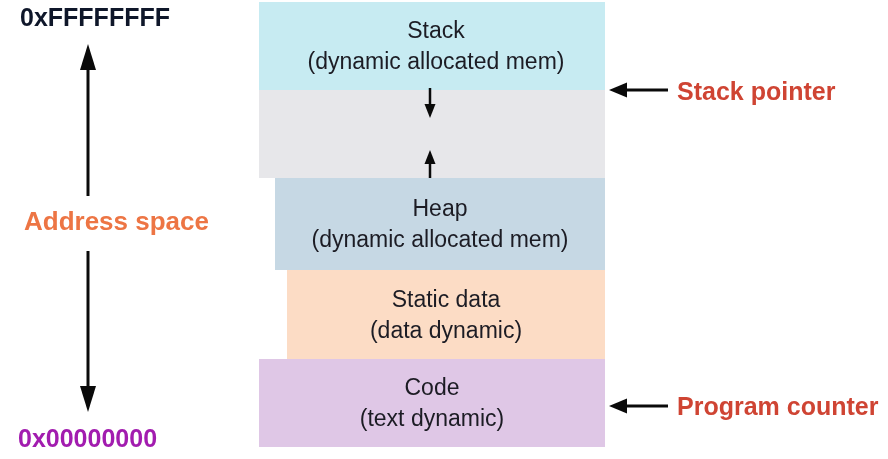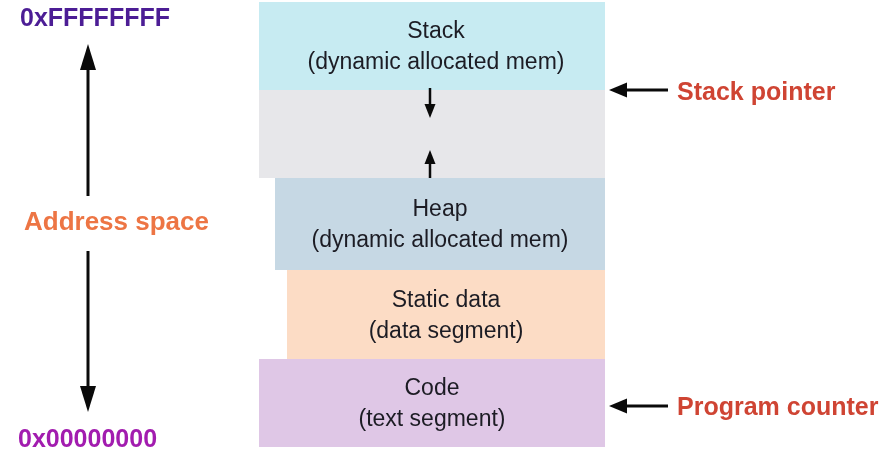--- a/index.html
+++ b/index.html
@@ -69,29 +69,29 @@
     </div>
     <div class="segment seg-free" style="background-color: rgb(231, 231, 234);">
       <span></span>
     </div>
     <div class="segment seg-heap" style="background-color: rgb(198, 216, 228); margin-left: 16px;">
       <span>Heap</span>
       <span>(dynamic allocated mem)</span>
     </div>
     <div class="segment seg-static" style="background-color: rgb(252, 220, 197); margin-left: 28px;">
       <span>Static data</span>
-      <span>(data segment)</span>
+      <span>(data dynamic)</span>
     </div>
     <div class="segment seg-code" style="background-color: rgb(223, 199, 230);">
       <span>Code</span>
-      <span>(text segment)</span>
+      <span>(text dynamic)</span>
     </div>
   </div>
 
-  <div class="side-label addr-top" style="color: #4c1d95;">0xFFFFFFFF</div>
+  <div class="side-label addr-top" style="color: #0f172a;">0xFFFFFFFF</div>
   <div class="side-label axis-label" style="color: rgb(237, 117, 68); padding-left: 24px;">Address space</div>
   <div class="side-label addr-bottom" style="color: #a21caf;">0x00000000</div>
 
   <div class="side-label ptr-pc" style="color: rgb(207, 68, 51);">Program counter</div>
   <div class="side-label ptr-stack" style="color: rgb(207, 68, 51);">Stack pointer</div>
 
   <svg class="arrows" viewBox="0 0 888 459" xmlns="http://www.w3.org/2000/svg" style="color: rgb(10, 10, 10);">
 
     <g>
       <line x1="88" y1="66" x2="88" y2="196" stroke="currentColor" stroke-width="3"></line>

